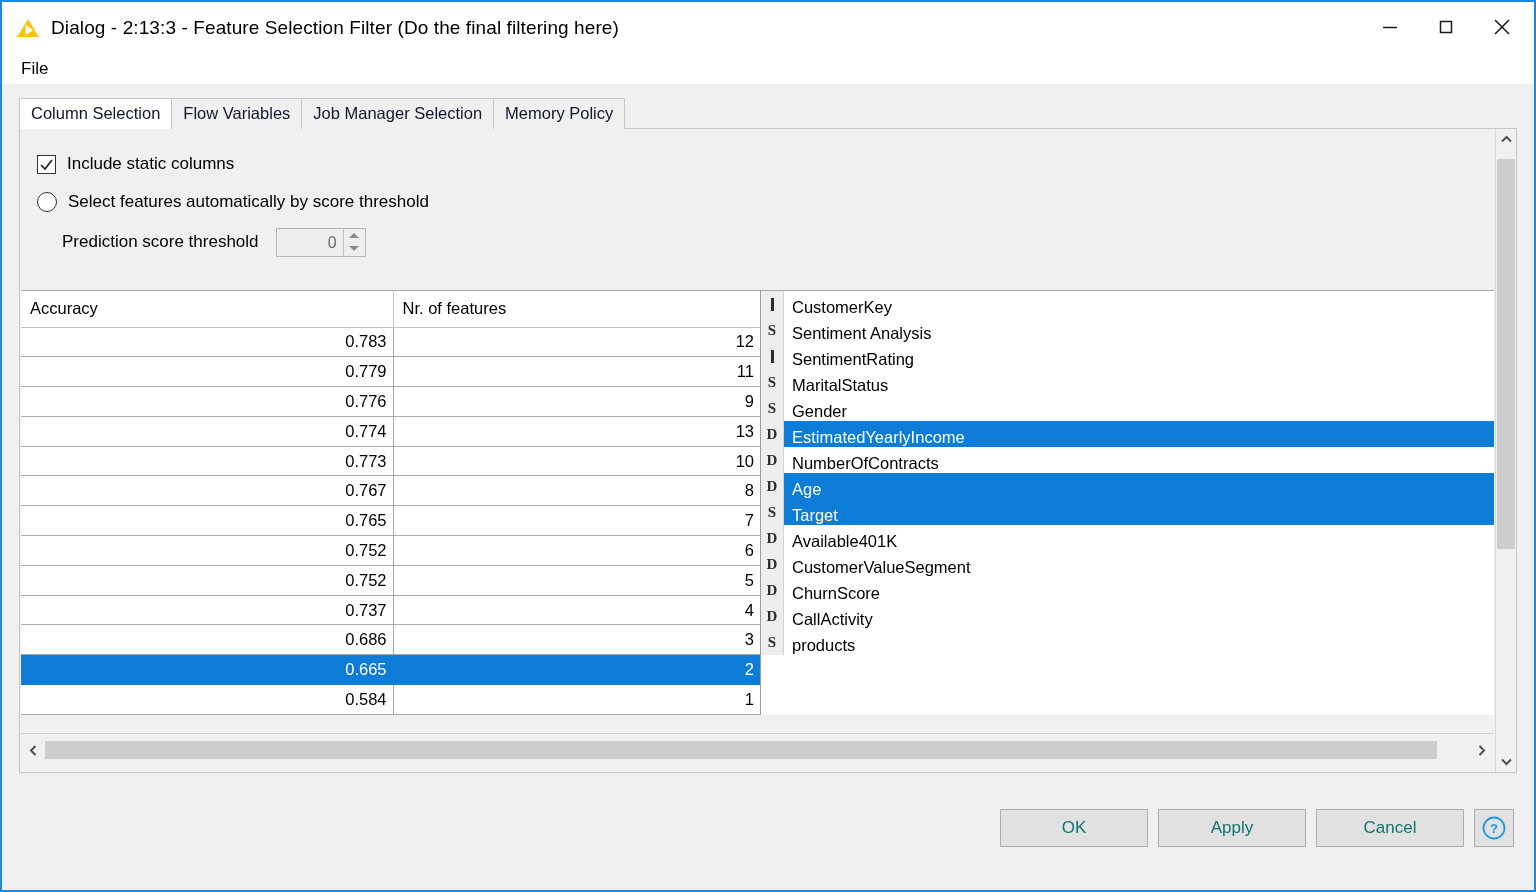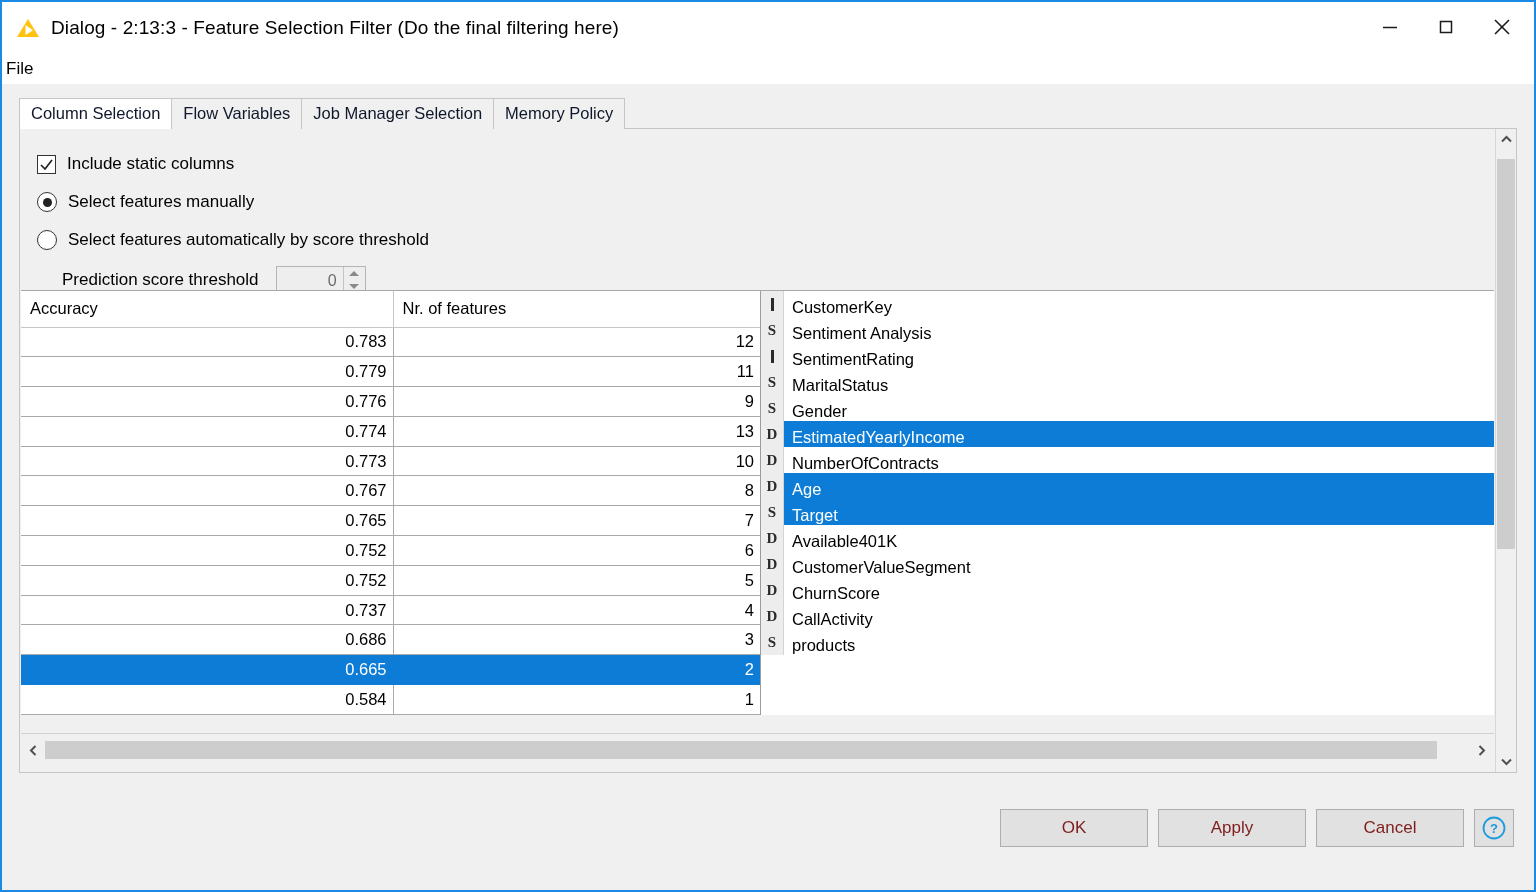--- a/index.html
+++ b/index.html
@@ -39,20 +39,21 @@
     width: 56px; height: 50px;
     display: flex; align-items: center; justify-content: center;
     background: transparent;
   }
   #winbtns { position: absolute; right: 4px; top: 0; display: flex; }
   
   #menubar {
     height: 30px; flex: 0 0 30px;
     background: #ffffff;
     display: flex; align-items: center;
+    padding-left: 15px;
     box-sizing: border-box;
   }
   #menubar .menu-item {
     font-size: 17px; color: #000; padding: 2px 4px;
   }
   
   #tabs-wrap {
     flex: 0 0 auto;
     padding: 14px 0 0 0;
     background: #f0f0f0;
@@ -250,21 +251,21 @@
     flex: 1 1 auto;
     display: flex; align-items: flex-start; justify-content: flex-end;
     padding-right: 20px; padding-top: 36px;
     gap: 10px;
   }
   .dlgbtn {
     width: 148px; height: 38px;
     background: #e1e1e1;
     border: 1px solid #adadad;
     box-sizing: border-box;
-    font-size: 17px; color: #7f1d1d;
+    font-size: 17px; color: #0f766e;
     display: flex; align-items: center; justify-content: center;
     font-family: "Liberation Sans", sans-serif;
   }
   #help-btn {
     width: 40px; height: 38px;
     background: #e1e1e1;
     border: 1px solid #adadad;
     box-sizing: border-box;
     display: flex; align-items: center; justify-content: center;
   }
@@ -319,26 +320,20 @@
     <div id="panel-inner">
 
       <div id="options">
         <div class="opt-row">
           <div class="checkbox">
             <svg width="15" height="13" viewBox="0 0 15 13">
                 <polyline points="2,7 6,11 13,2" fill="none" stroke="#222" stroke-width="1.7"></polyline>
               </svg>
           </div>
           <div class="opt-label">Include static columns</div>
-        </div>
-        <div class="opt-row">
-          <div class="radio">
-              <div class="dot"></div>
-            </div>
-          <div class="opt-label">Select features manually</div>
         </div>
         <div class="opt-row">
           <div class="radio"></div>
           <div class="opt-label">Select features automatically by score threshold</div>
         </div>
         <div id="threshold-row">
           <div id="threshold-label">Prediction score threshold</div>
           <div id="spinner">
             <div id="spinner-value">0</div>
             <div id="spinner-btns">

